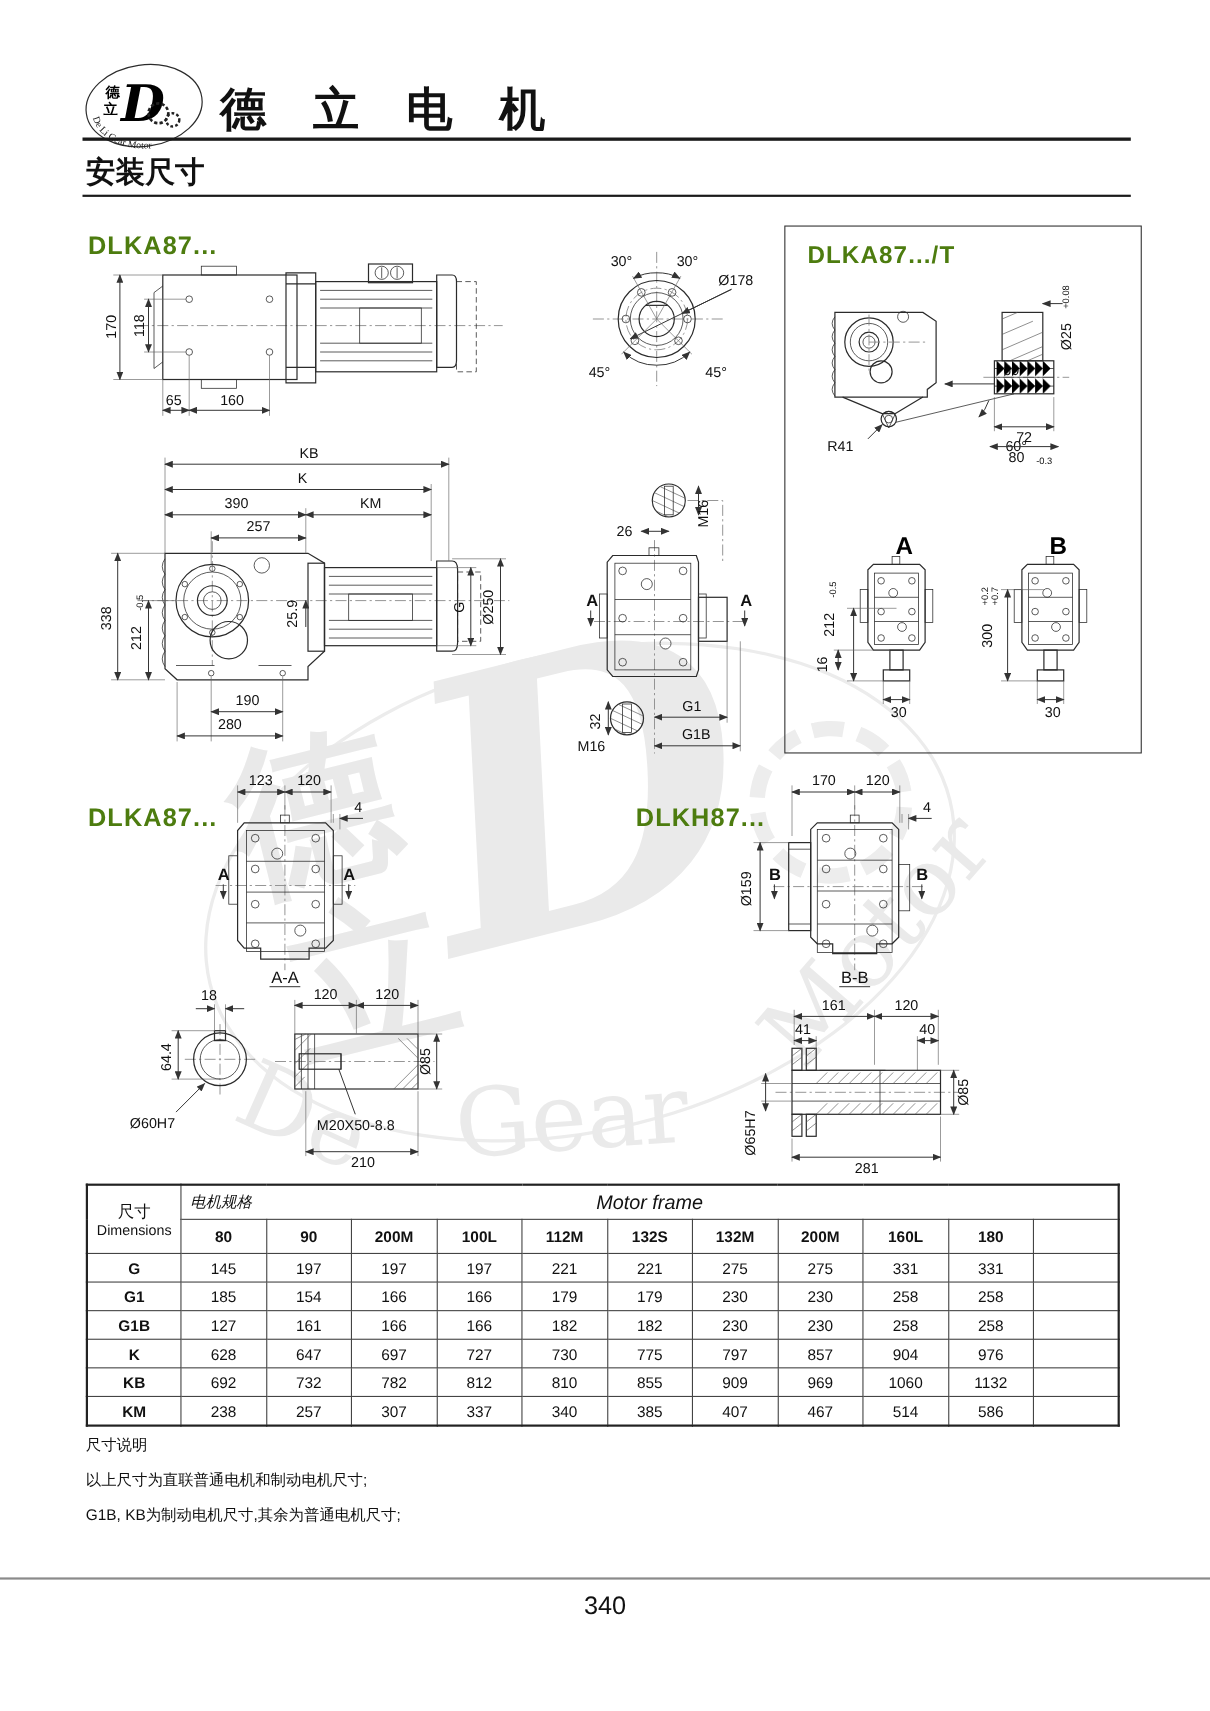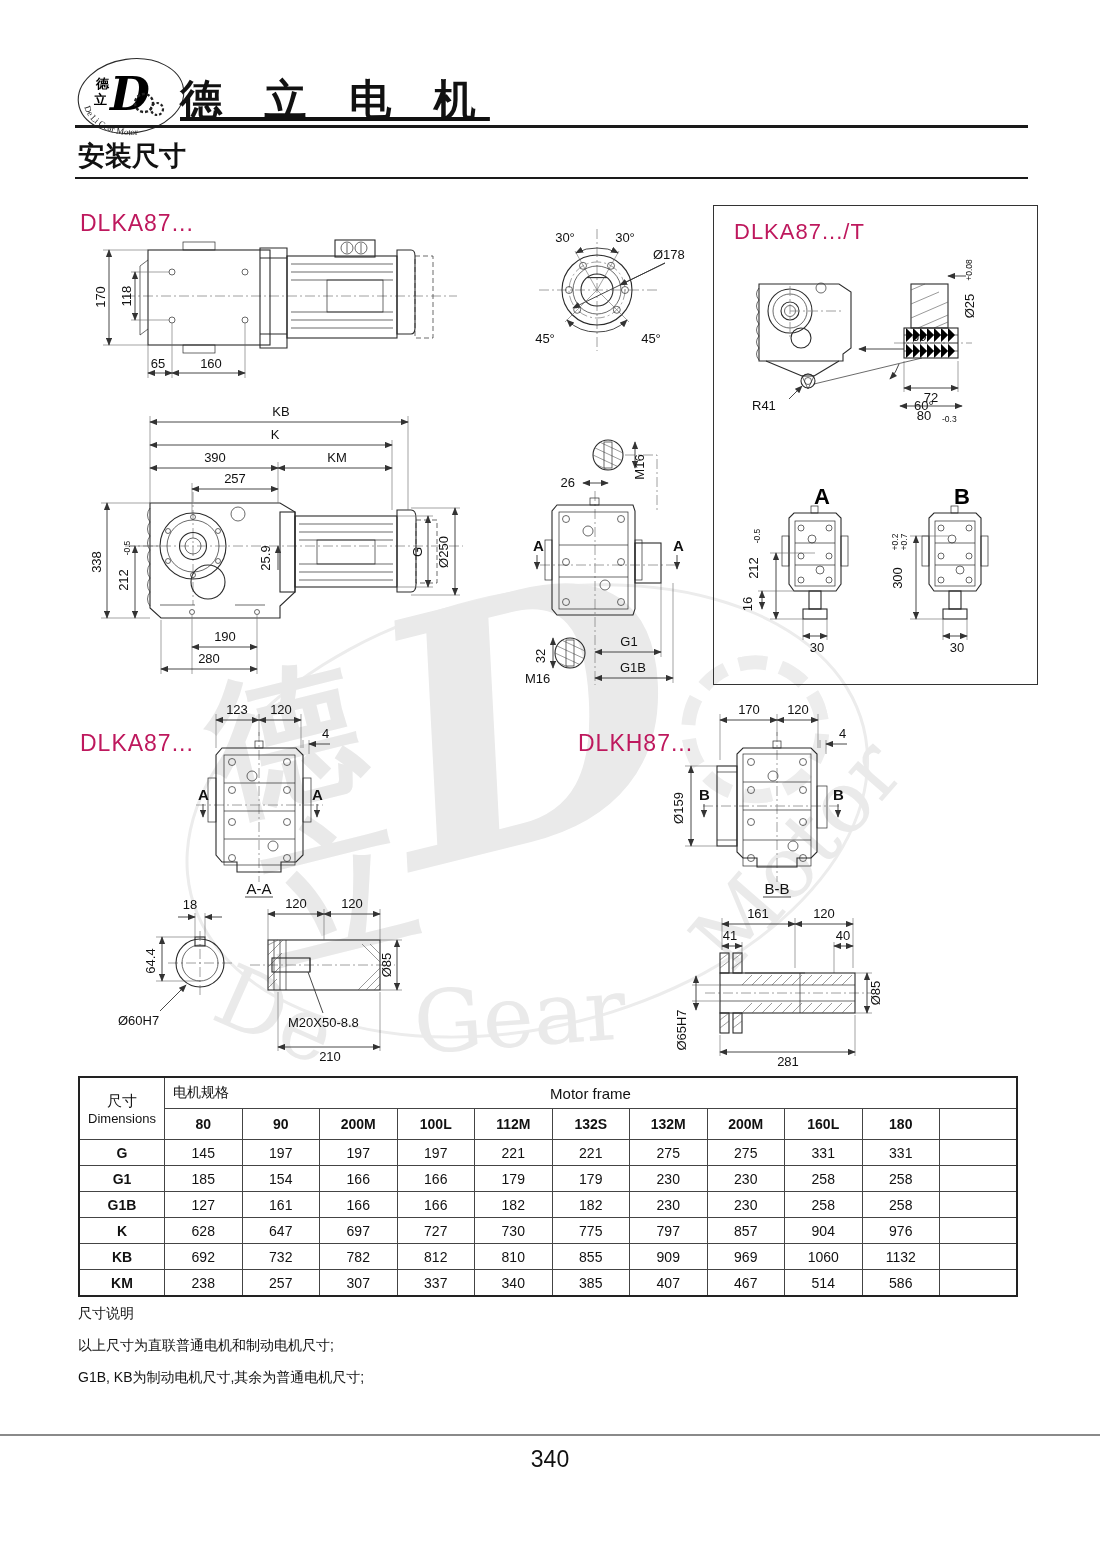--- a/index.html
+++ b/index.html
@@ -1,20 +1,20 @@
 <!DOCTYPE html>
 <html><head>
 <meta charset="utf-8">
 <style>
   html,body{margin:0;padding:0;background:#fff;}
   #page{position:relative;width:1100px;height:1555px;background:#fff;overflow:hidden;
         font-family:"Liberation Sans",sans-serif;color:#111;}
   .abs{position:absolute;}
   .hline{position:absolute;background:#1a1a1a;}
-  .dwg-label{position:absolute;font-weight:normal;font-size:23px;letter-spacing:1px;color:#be185d;text-align:center;}
+  .dwg-label{position:absolute;font-weight:bold;font-size:23px;letter-spacing:1px;color:#4d7c0f;text-align:center;}
   
   svg{overflow:visible;}
   .out{stroke:#2b2b2b;stroke-width:1.1;fill:none;}
   .thin{stroke:#2b2b2b;stroke-width:.7;fill:none;}
   .dim{stroke:#333;stroke-width:.9;fill:none;}
   .ext{stroke:#666;stroke-width:.6;fill:none;}
   .cl{stroke:#888;stroke-width:.8;stroke-dasharray:10 3 2 3;fill:none;}
   .hat{stroke:#555;stroke-width:.6;}
   text.d{font:13px "Liberation Sans",sans-serif;fill:#111;}
   text.sm{font:8.5px "Liberation Sans",sans-serif;fill:#111;}
@@ -22,24 +22,24 @@
   text.sec{font:15px "Liberation Sans",sans-serif;fill:#111;}
   
   #panel{position:absolute;left:713px;top:205px;width:325px;height:480px;border:1.5px solid #333;box-sizing:border-box;}
   
   #dims-table{border-collapse:collapse;table-layout:fixed;width:940px;border:2px solid #222;}
   #dims-table th,#dims-table td{border:1px solid #444;text-align:center;padding:0;height:25px;
       font-size:14px;font-weight:normal;color:#111;}
   #dims-table .corner{width:84px;}
   #dims-table .corner .c1{font-size:15px;}
   #dims-table .corner .c2{font-size:13px;}
-  #dims-table .grouprow{height:30px;position:relative;}
+  #dims-table .grouprow{height:30px;position:relative;font-style:italic;}
   #dims-table .gwrap{position:relative;width:100%;height:100%;display:flex;align-items:center;}
   #dims-table .gzh{position:absolute;left:8px;font-size:14px;}
-  #dims-table .gen{width:100%;text-align:center;font-size:15px;}
+  #dims-table .gen{width:100%;text-align:center;font-size:18px;}
   #dims-table th.size{font-weight:bold;height:30px;}
   #dims-table th.rname{font-weight:bold;}
   
   .note-zh{font-size:14px;line-height:30px;}
   .note-en{font-size:16px;line-height:30px;}
   
   #wm{position:absolute;left:150px;top:530px;width:820px;height:560px;transform:rotate(-14deg);
       z-index:0;color:#ebebeb;pointer-events:none;}
   #wm .el{position:absolute;left:30px;top:55px;width:690px;height:430px;border:3px solid #ececec;border-radius:50%;}
   #wm .zi{position:absolute;font-weight:bold;font-size:150px;font-family:"DejaVu Sans",sans-serif;color:#e9e9e9;}
@@ -75,21 +75,21 @@
     <ellipse cx="57" cy="42" rx="53" ry="37" class="out" transform="rotate(-8 57 42)"></ellipse>
     <text x="22" y="34" style="font:bold 13px 'DejaVu Sans',sans-serif">德</text>
     <text x="20" y="50" style="font:bold 13px 'DejaVu Sans',sans-serif">立</text>
     <text x="36" y="56" style="font:italic bold 46px 'DejaVu Serif',serif">D</text>
     <circle cx="70" cy="49" r="9" fill="none" stroke="#222" stroke-width="2.4" stroke-dasharray="3 2"></circle>
     <circle cx="83" cy="55" r="6" fill="none" stroke="#222" stroke-width="2.2" stroke-dasharray="2.5 2"></circle>
     <text style="font:9px 'Liberation Serif',serif;fill:#222">
       <textPath href="#logoarc" startOffset="4%">De Li Gear Motor</textPath>
     </text>
   </svg>
-  <div class="abs z1" style="left:180px;top:72px;font-size:42px;font-weight:bold;letter-spacing:14px;font-family:'DejaVu Serif',serif;text-decoration:underline;">德 立 电 机</div>
+  <div class="abs z1" style="left:200px;top:72px;font-size:42px;font-weight:bold;letter-spacing:14px;font-family:'DejaVu Serif',serif;">德 立 电 机</div>
   <div class="hline z1" style="left:75px;top:125px;width:953px;height:3px;"></div>
   <div class="abs z1" style="left:78px;top:138px;font-size:27px;font-weight:bold;">安装尺寸</div>
   <div class="hline z1" style="left:75px;top:177px;width:953px;height:2px;"></div>
 
   <div class="dwg-label z1" style="left:80px;top:210px;">DLKA87...</div>
   <div class="dwg-label z1" style="left:80px;top:730px;">DLKA87...</div>
   <div class="dwg-label z1" style="left:578px;top:730px;">DLKH87...</div>
 
   <svg class="abs z1" style="left:95px;top:240px;" width="390" height="142" viewBox="0 0 390 142">
     <line x1="30" y1="56" x2="362" y2="56" class="cl"></line>

